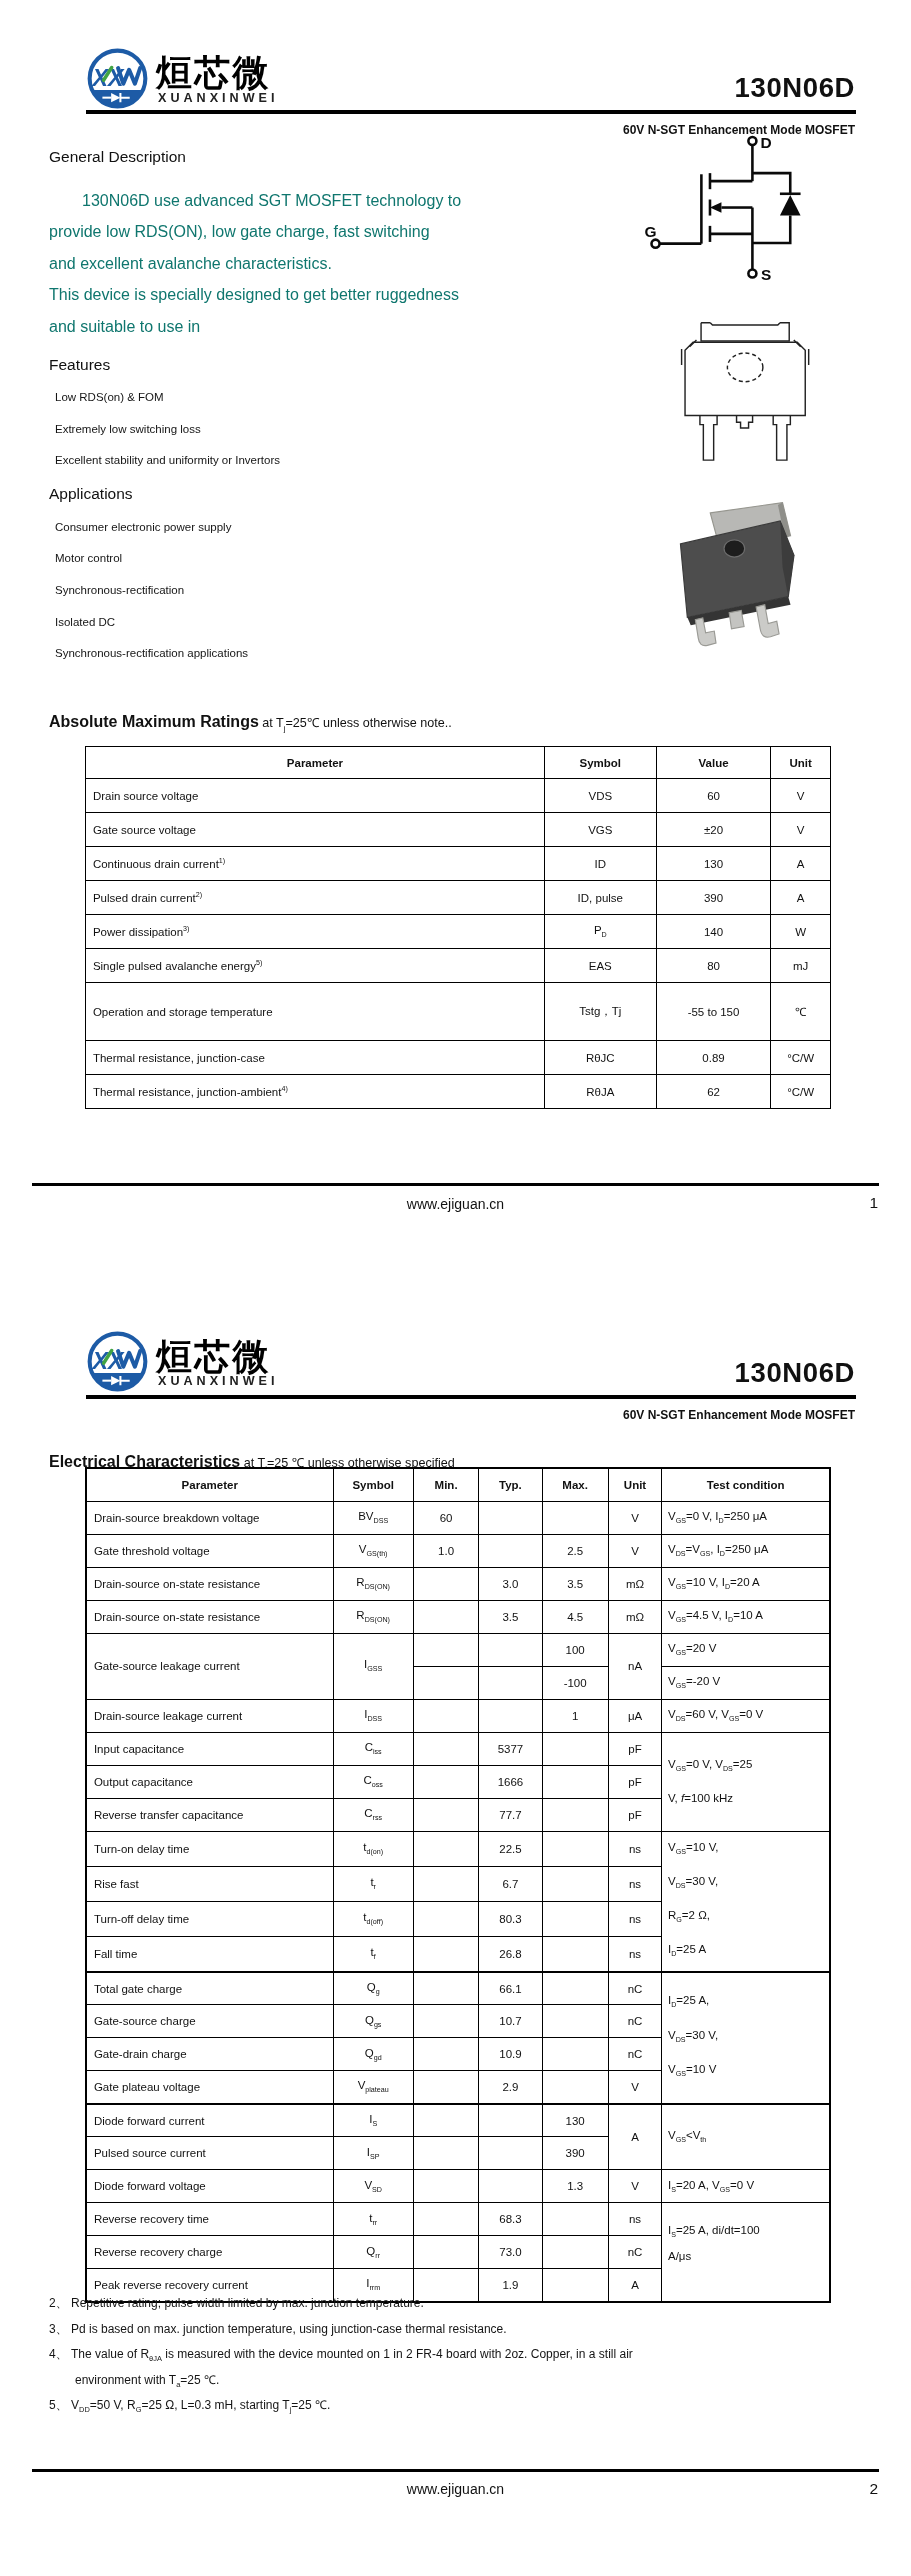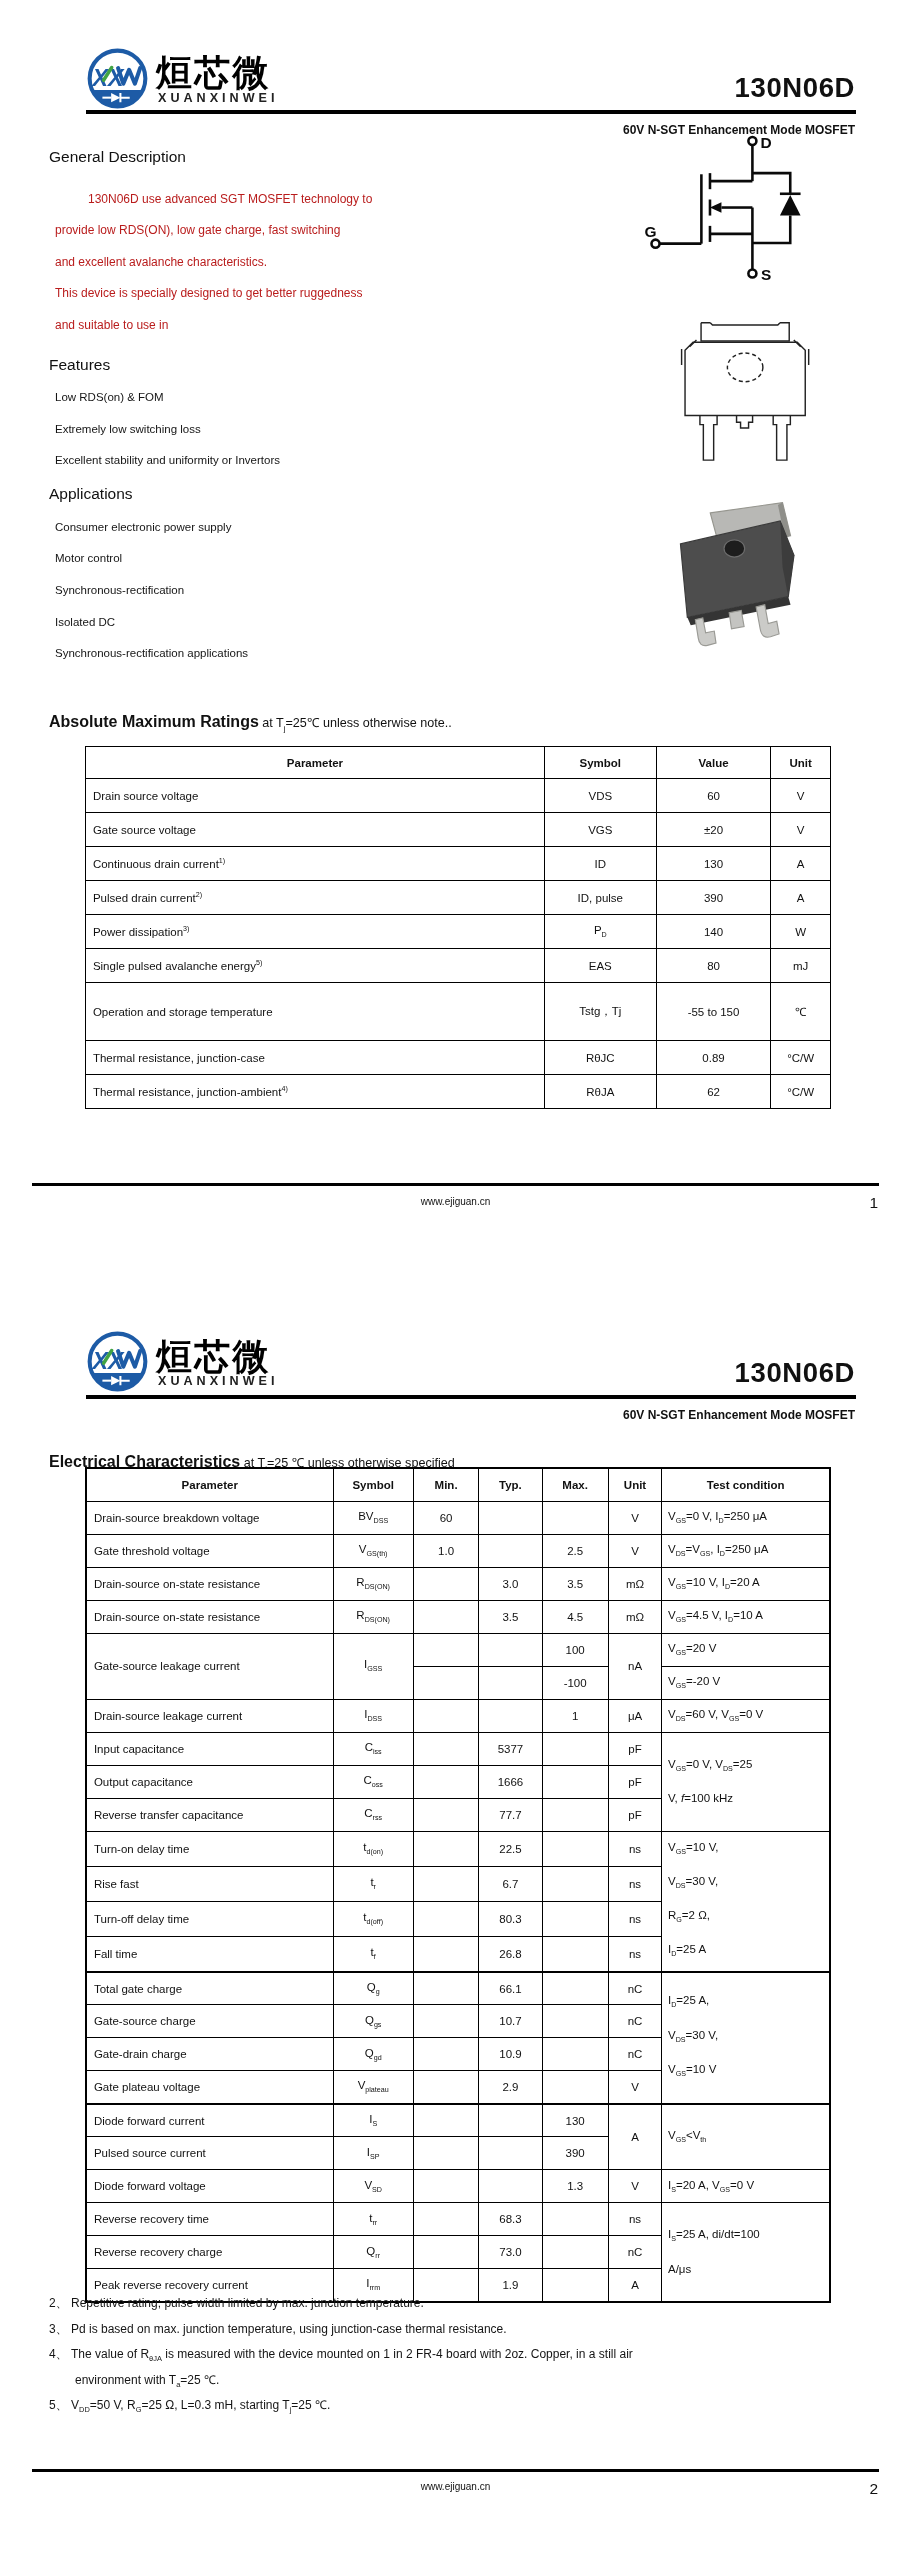--- a/index.html
+++ b/index.html
@@ -15,21 +15,21 @@
   
   .logo-svg { position:absolute; left:85px; top:46px; width:65px; height:65px; }
   .brand-cn { position:absolute; left:156px; top:49px; font-size:36px; font-weight:bold; letter-spacing:2.3px; color:#000; }
   .brand-en { position:absolute; left:158px; top:91px; font-size:12.6px; font-weight:bold; letter-spacing:4px; color:#222; }
   .part-number { position:absolute; right:56px; top:72px; font-size:27.5px; font-weight:bold; letter-spacing:0.6px; }
   .head-rule { position:absolute; left:86px; right:55px; top:110px; height:4px; background:#000; }
   .subtitle { position:absolute; right:56px; top:123px; font-size:12px; font-weight:bold; }
 
   
   .sec-title { position:absolute; left:49px; font-size:15.5px; font-weight:normal; }
-  .gd-line { position:absolute; left:55px; width:425px; font-size:12px; color:#b91c1c; }
+  .gd-line { position:absolute; left:49px; width:425px; font-size:16px; color:#0f766e; }
   .indented { text-indent:33px; }
   .plain-item { position:absolute; left:55px; width:425px; font-size:11.5px; color:#151515; }
 
   
   .fig { position:absolute; }
 
   
   .abs-title-wrap { position:absolute; left:49px; top:713px; font-size:16px; }
   .abs-title { font-weight:bold; font-size:16px; }
   .title-suffix { font-size:12.6px; font-weight:normal; }
@@ -51,21 +51,21 @@
   #ec-table tr.sect td { border-top-width:2.3px; }
   sub { font-size:0.62em; }
   sup { font-size:0.62em; }
 
   
   .note-line { position:absolute; left:49px; width:803px; font-size:12px; color:#151515; }
   .note-cont { left:75px; }
 
   
   .foot-rule { position:absolute; left:32px; right:32px; height:3.4px; background:#000; }
-  .foot-url { position:absolute; left:0; right:0; text-align:center; font-size:10px; }
+  .foot-url { position:absolute; left:0; right:0; text-align:center; font-size:14px; }
   .foot-page { position:absolute; right:33px; font-size:15.5px; }
 </style>
 </head>
 <body>
 
 <div class="page" id="page-1">
 
   <svg class="logo-svg" viewBox="0 0 112 112">
     <circle cx="56" cy="56" r="48" fill="#ffffff" stroke="#1d5ba6" stroke-width="7"></circle>
     <path d="M12.5,76 A48 48 0 0 0 99.5,76 Z" fill="#1d5ba6"></path>
@@ -450,21 +450,21 @@
       <td>V</td>
       <td class="cond">I<sub>S</sub>=20 A, V<sub>GS</sub>=0 V</td>
     </tr>
     <tr>
       <td class="l">Reverse recovery time</td>
       <td>t<sub>rr</sub></td>
       <td></td>
       <td>68.3</td>
       <td></td>
       <td>ns</td>
-      <td class="cond" rowspan="3" style="vertical-align:top; padding-top:17px; line-height:29px;">I<sub>S</sub>=25 A,  di/dt=100<br>A/μs</td>
+      <td class="cond" rowspan="3" style="vertical-align:top; padding-top:17px; line-height:20px;">I<sub>S</sub>=25 A,  di/dt=100<br>A/μs</td>
     </tr>
     <tr>
       <td class="l">Reverse recovery charge</td>
       <td>Q<sub>rr</sub></td>
       <td></td>
       <td>73.0</td>
       <td></td>
       <td>nC</td>
     </tr>
     <tr>

